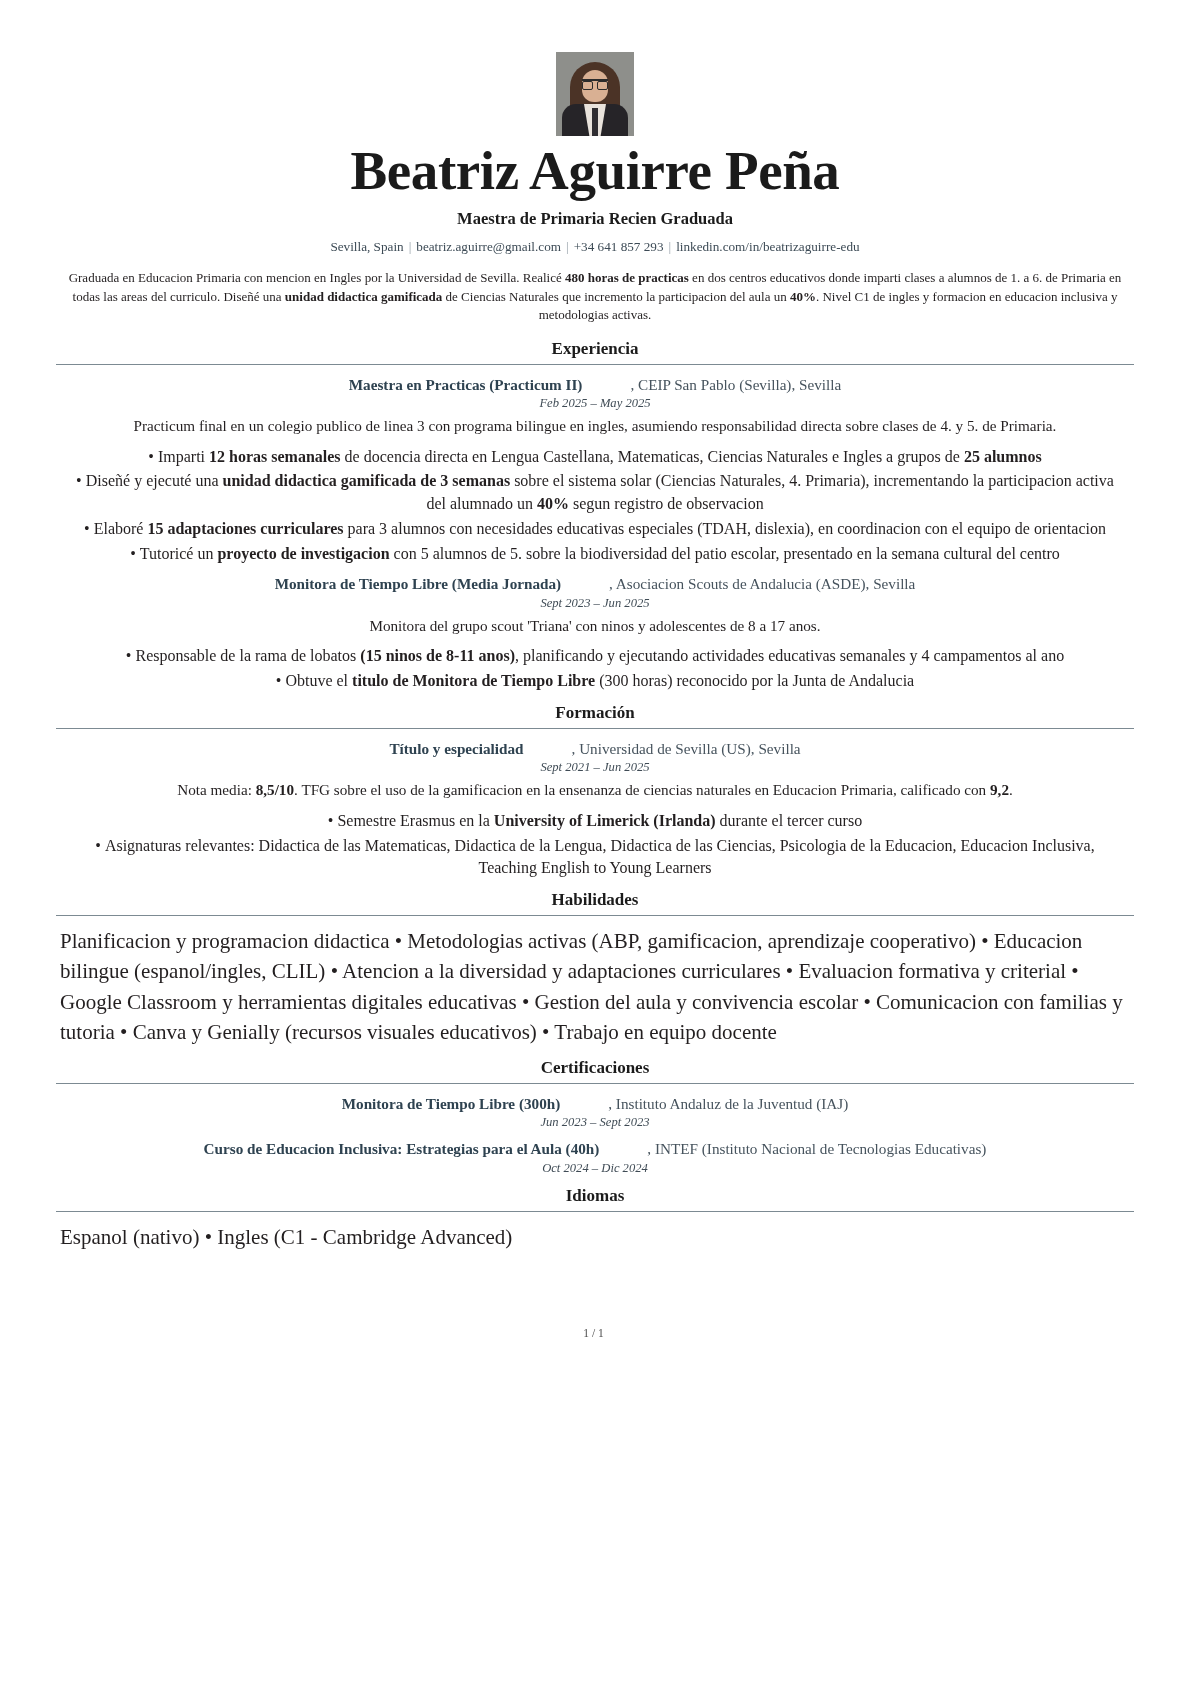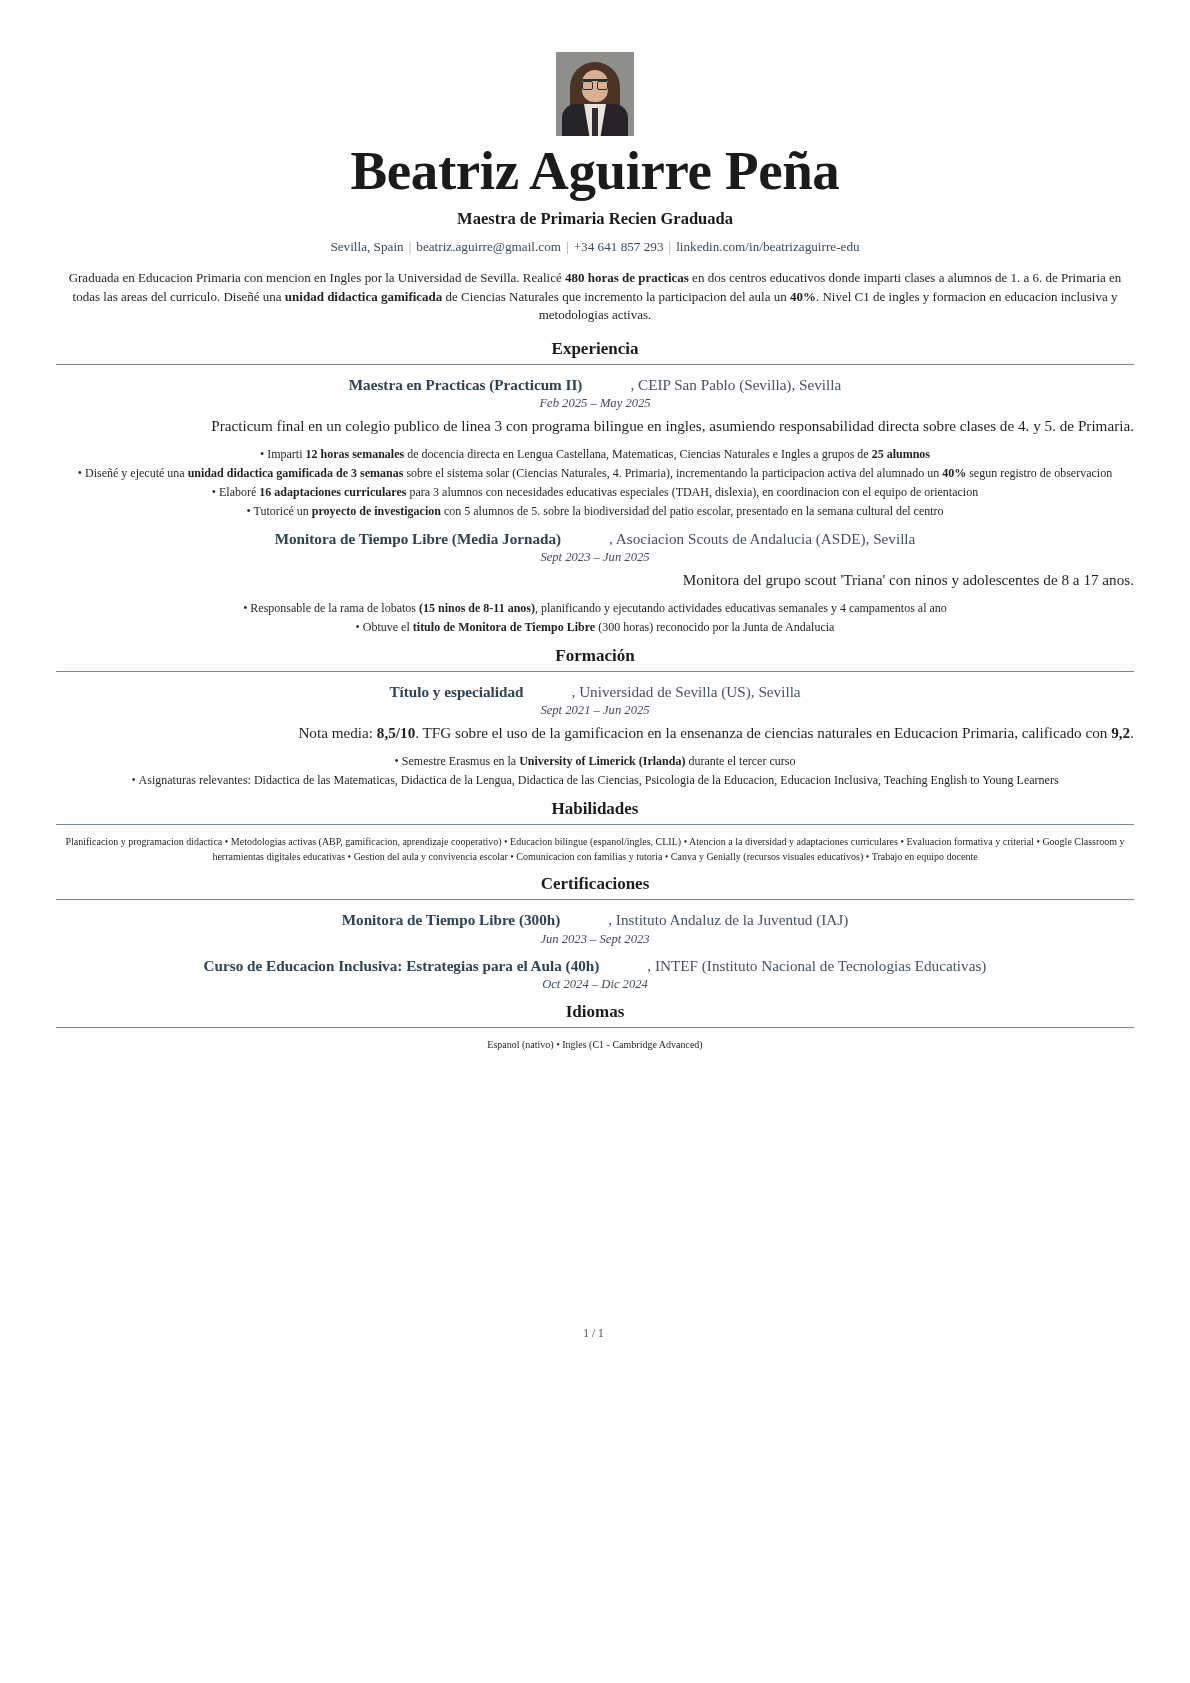--- a/index.html
+++ b/index.html
@@ -114,47 +114,46 @@
   }
   .entry-head .org { color: #46535d; padding-left: 48px; }
   .entry-date {
     text-align: center;
     font-style: italic;
     font-size: 12.6px;
     color: #3f4b55;
     margin-top: 1px;
   }
   .entry-desc {
-    text-align: right;
+    text-align: center;
     font-size: 15.2px;
     line-height: 1.42;
     margin-top: 4px;
     color: #231f20;
   }
   .bullets {
     list-style: none;
     margin: 9px 0 0 0;
     padding: 0;
   }
   .bullets li {
     text-align: center;
-    font-size: 12px;
+    font-size: 16px;
     line-height: 1.42;
     margin: 0 10px 2px 10px;
     color: #231f20;
   }
   .bullets li:before {
     content: "\2022\00a0";
     color: #231f20;
   }
   b, strong { font-weight: 700; }
 
   .flowtext {
-    text-align: center;
-    font-size: 10px;
+    font-size: 21px;
     line-height: 1.45;
     margin: 0 4px;
   }
 
   .footer {
     position: absolute;
     left: 0;
     right: 3px;
     bottom: 96px;
     text-align: center;
@@ -192,21 +191,21 @@
     <div class="section-title">Experiencia</div>
     <hr class="rule">
     <div>
         <div class="entry">
           <div class="entry-head"><span class="role">Maestra en Practicas (Practicum II)</span><span class="org">, CEIP San Pablo (Sevilla), Sevilla</span></div>
           <div class="entry-date">Feb 2025 – May 2025</div>
           <div class="entry-desc">Practicum final en un colegio publico de linea 3 con programa bilingue en ingles, asumiendo responsabilidad directa sobre clases de 4. y 5. de Primaria.</div>
           <ul class="bullets">
             <li><span>Imparti </span><b>12 horas semanales</b><span> de docencia directa en Lengua Castellana, Matematicas, Ciencias Naturales e Ingles a grupos de </span><b>25 alumnos</b></li>
             <li><span>Diseñé y ejecuté una </span><b>unidad didactica gamificada de 3 semanas</b><span> sobre el sistema solar (Ciencias Naturales, 4. Primaria), incrementando la participacion activa del alumnado un </span><b>40%</b><span> segun registro de observacion</span></li>
-            <li><span>Elaboré </span><b>16 adaptaciones curriculares</b><span> para 3 alumnos con necesidades educativas especiales (TDAH, dislexia), en coordinacion con el equipo de orientacion</span></li>
+            <li><span>Elaboré </span><b>15 adaptaciones curriculares</b><span> para 3 alumnos con necesidades educativas especiales (TDAH, dislexia), en coordinacion con el equipo de orientacion</span></li>
             <li><span>Tutoricé un </span><b>proyecto de investigacion</b><span> con 5 alumnos de 5. sobre la biodiversidad del patio escolar, presentado en la semana cultural del centro</span></li>
           </ul>
         </div>
         <div class="entry">
           <div class="entry-head"><span class="role">Monitora de Tiempo Libre (Media Jornada)</span><span class="org">, Asociacion Scouts de Andalucia (ASDE), Sevilla</span></div>
           <div class="entry-date">Sept 2023 – Jun 2025</div>
           <div class="entry-desc">Monitora del grupo scout 'Triana' con ninos y adolescentes de 8 a 17 anos.</div>
           <ul class="bullets">
             <li><span>Responsable de la rama de lobatos </span><b>(15 ninos de 8-11 anos)</b><span>, planificando y ejecutando actividades educativas semanales y 4 campamentos al ano</span></li>
             <li><span>Obtuve el </span><b>titulo de Monitora de Tiempo Libre</b><span> (300 horas) reconocido por la Junta de Andalucia</span></li>

